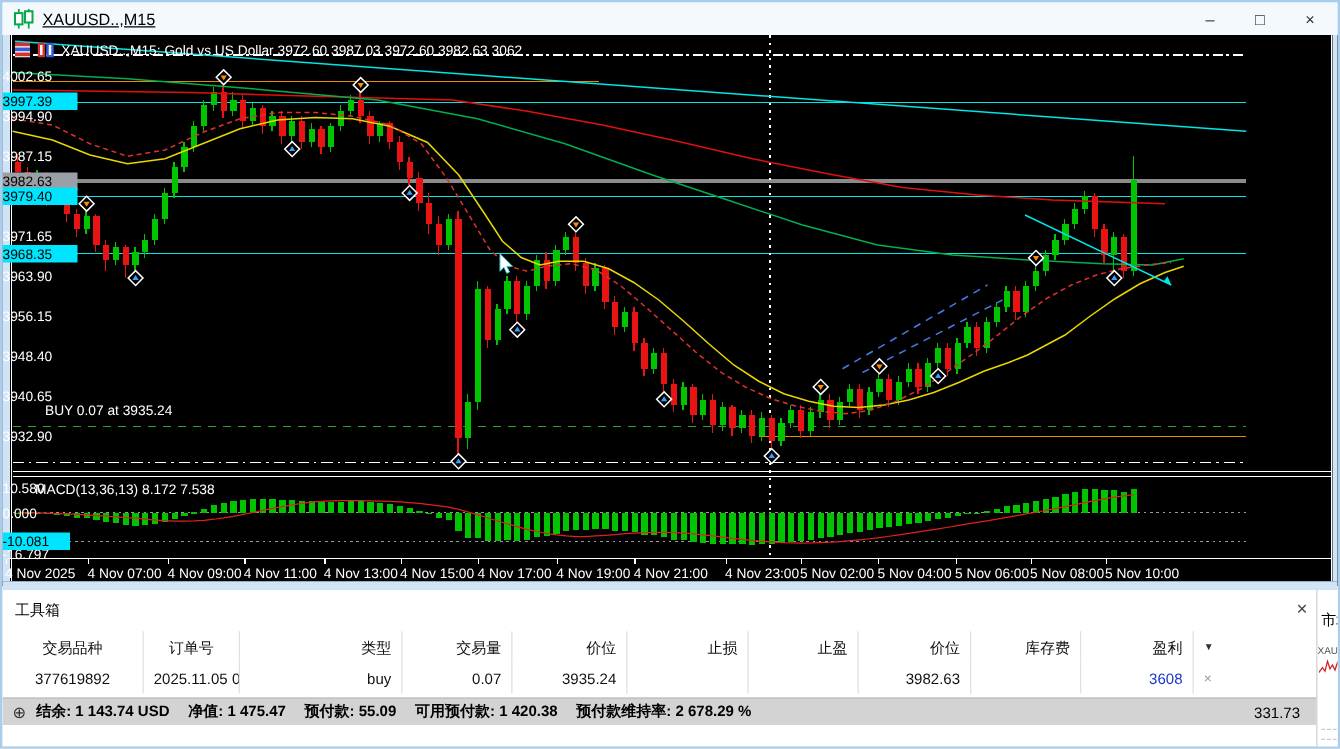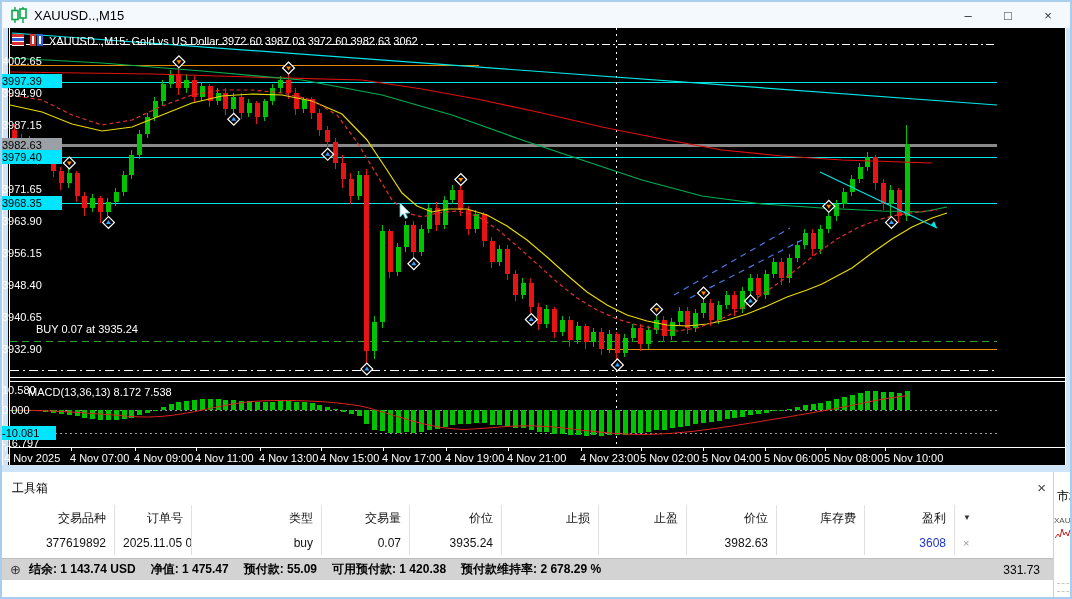--- a/index.html
+++ b/index.html
@@ -1,41 +1,41 @@
 <!DOCTYPE html>
 <html><head>
 <meta charset="utf-8">
 <style>
   html,body{margin:0;padding:0;background:#e7eef5;font-family:"Liberation Sans","DejaVu Sans",sans-serif;}
   .window{position:relative;width:1072px;height:599px;background:#fff;border:2px solid #a9cdec;box-sizing:border-box;overflow:hidden;}
   
   .titlebar{position:absolute;left:0;top:0;width:100%;height:26px;background:#f4f9fe;border-bottom:1px solid #d7e6f3;display:flex;align-items:center;}
   .app-icon{width:18px;height:16px;margin-left:8px;}
-  .title-text{margin-left:6px;font-size:13px;color:#000;}
+  .title-text{margin-left:6px;font-size:13px;color:#000;text-decoration:underline;}
   .win-controls{position:absolute;right:6px;top:0;height:26px;display:flex;align-items:center;gap:24px;padding-right:8px;}
   .win-btn{font-size:13px;color:#333;width:16px;text-align:center;cursor:default;}
   
   .chart{position:absolute;left:0;top:26px;width:1072px;height:441px;background:#000;}
   .chart svg{display:block;}
   .ch-header{position:absolute;left:47px;top:7px;color:#fff;font-size:11px;white-space:nowrap;text-align:right;}
   .ch-icons{position:absolute;left:10px;top:6px;display:flex;gap:6px;}
   .buy-label{position:absolute;left:34px;top:295px;color:#fff;font-size:11px;}
   .macd-label{position:absolute;left:10px;top:358px;color:#fff;font-size:11px;padding-left:16px;}
   
   .toolbox{position:absolute;left:0;top:467px;width:1072px;height:130px;background:#fff;border-top:3px solid #cfe4f6;box-sizing:border-box;}
   .tb-head{position:relative;height:30px;}
   .tb-title{position:absolute;left:10px;top:8px;font-size:12px;color:#000;}
   .tb-close{position:absolute;right:28px;top:7px;font-size:15px;color:#444;cursor:default;}
   .tb-table{position:absolute;left:0;top:33px;width:1052px;}
   .tb-row{display:grid;grid-template-columns:113px 77px 130px 88px 92px 97px 88px 90px 88px 90px 79px 20px;}
   .tb-row.hdr{height:26px;}
   .tb-row.dat{height:24px;}
   .tb-cell{font-size:12px;color:#111;padding:5px 8px 0 8px;border-right:1px solid #e0e0e0;overflow:hidden;white-space:nowrap;box-sizing:border-box;}
   .tb-cell.r{text-align:right;}
-  .tb-cell.l{text-align:right;}
+  .tb-cell.l{text-align:center;}
   .profit-val{color:#1a35c8;}
   .sort-arrow{font-size:8px;color:#333;padding-top:8px;border-right:none;}
   .row-x{font-size:11px;color:#999;padding-top:6px;border-right:none;}
   .sym-icon{display:inline-block;width:9px;height:11px;border:1px solid #4a78c8;background:#eaf2ff;margin-right:6px;vertical-align:-2px;}
   .tb-status{position:absolute;left:0;top:86px;width:1052px;height:21px;background:#d3d3d3;border-top:1px solid #bdbdbd;display:flex;align-items:center;font-weight:bold;font-size:12px;color:#000;}
   .status-icon{margin:0 8px 0 8px;color:#333;font-size:13px;font-weight:normal;}
   .status-part{margin-right:15px;white-space:nowrap;}
   .status-profit{position:absolute;right:14px;font-weight:normal;}
   
   .mw-strip{position:absolute;right:0;top:0;width:20px;height:130px;background:#fff;border-left:1px solid #cfcfcf;overflow:hidden;}

